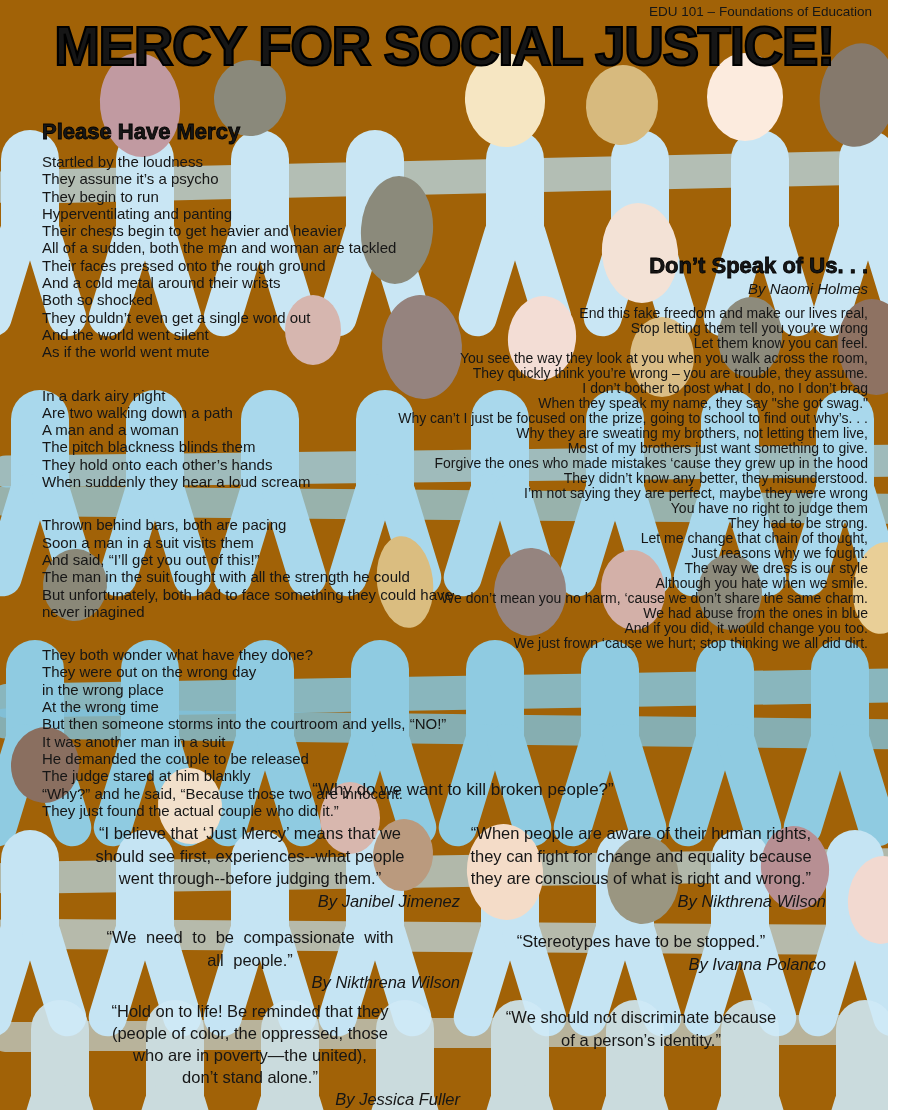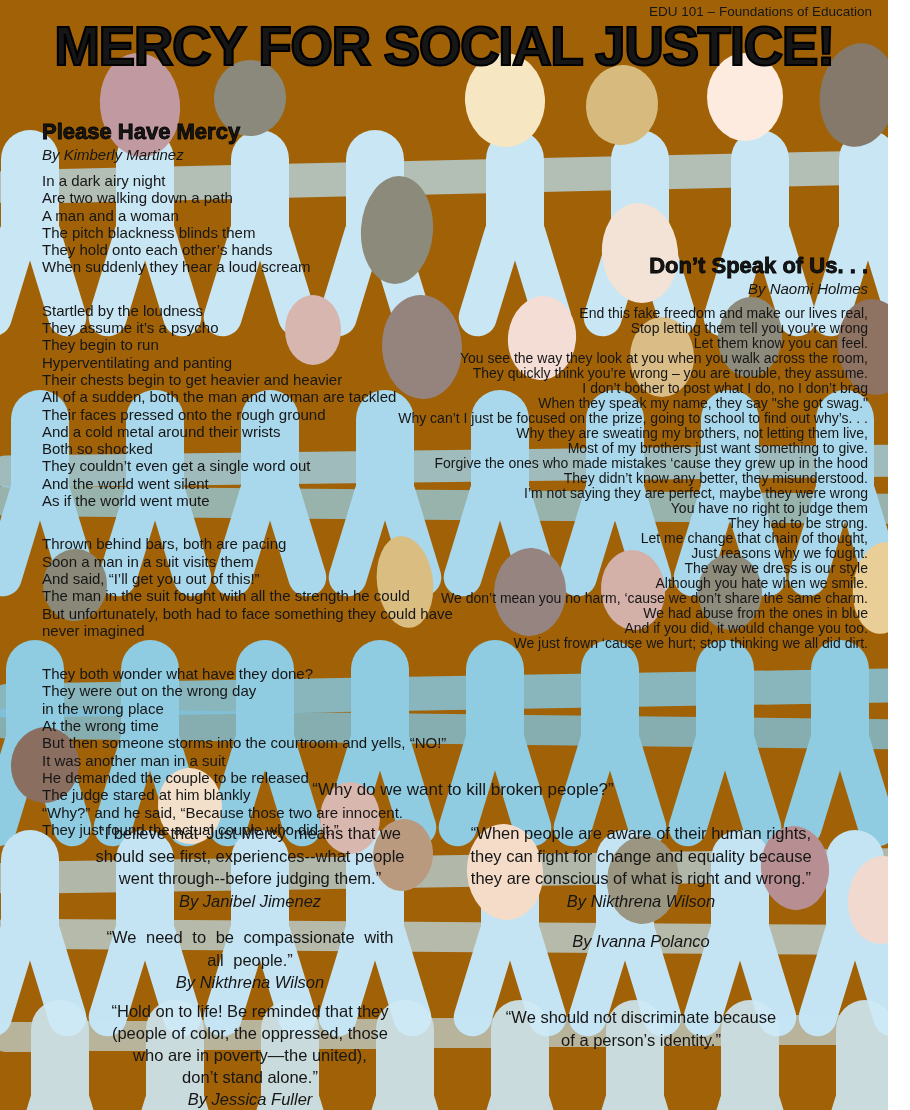--- a/index.html
+++ b/index.html
@@ -18,21 +18,21 @@
   .poem-left{left:42px;top:120px;width:430px;text-align:left;}
   .poem-right{right:20px;top:254px;width:610px;text-align:right;}
   .poem-title{font-size:22px;font-weight:bold;-webkit-text-stroke:0.8px #000;line-height:24px;}
   .byline{font-style:italic;font-size:15px;line-height:17px;margin-top:2px;}
   .stanza{white-space:pre-line;font-size:15px;line-height:17.3px;margin-top:9px;}
   .stanza + .stanza{margin-top:26px;}
   .pbody{white-space:pre-line;font-size:14px;line-height:15px;margin-top:9px;}
   .center-quote{top:780px;left:8px;width:910px;text-align:center;font-size:17px;}
   .quote{position:absolute;z-index:2;text-align:center;font-size:16.5px;line-height:22.5px;}
   .qtext{white-space:pre-line;}
-  .qauthor{font-style:italic;}
+  .qauthor{font-style:italic;text-align:right;}
   .wide .qtext{word-spacing:5px;}
   .ql{left:40px;width:420px;}
   .qr{left:456px;width:370px;}
   .q-l1{top:822px;}
   .q-l2{top:926px;}
   .q-l3{top:1000px;line-height:22px;}
   .q-r1{top:822px;}
   .q-r2{top:930px;}
   .q-r3{top:1006px;}
 </style>
@@ -148,39 +148,38 @@
       <use href="#person" transform="translate(750,1000)"></use>
       <use href="#person" transform="translate(865,1000)"></use>
     </g>
   </svg>
 
   <div class="layer course">EDU 101 – Foundations of Education</div>
   <div class="layer title">MERCY FOR SOCIAL JUSTICE!</div>
 
   <div class="layer poem-left">
     <div class="poem-title">Please Have Mercy</div>
-    <div class="byline">By Kimberly Martinez</div>
-    <div class="stanza">In a dark airy night
-Are two walking down a path
-A man and a woman
-The pitch blackness blinds them
-They hold onto each other’s hands
-When suddenly they hear a loud scream</div>
     <div class="stanza">Startled by the loudness
 They assume it’s a psycho
 They begin to run
 Hyperventilating and panting
 Their chests begin to get heavier and heavier
 All of a sudden, both the man and woman are tackled
 Their faces pressed onto the rough ground
 And a cold metal around their wrists
 Both so shocked
 They couldn’t even get a single word out
 And the world went silent
 As if the world went mute</div>
+    <div class="stanza">In a dark airy night
+Are two walking down a path
+A man and a woman
+The pitch blackness blinds them
+They hold onto each other’s hands
+When suddenly they hear a loud scream</div>
     <div class="stanza">Thrown behind bars, both are pacing
 Soon a man in a suit visits them
 And said, “I’ll get you out of this!”
 The man in the suit fought with all the strength he could
 But unfortunately, both had to face something they could have
 never imagined</div>
     <div class="stanza">They both wonder what have they done?
 They were out on the wrong day
 in the wrong place
 At the wrong time
@@ -241,20 +240,21 @@
     <div class="qauthor">By Jessica Fuller</div>
   </div>
 
   <div class="quote qr q-r1">
     <div class="qtext">“When people are aware of their human rights,
 they can fight for change and equality because
 they are conscious of what is right and wrong.”</div>
     <div class="qauthor">By Nikthrena Wilson</div>
   </div>
   <div class="quote qr q-r2">
+    <div class="qtext">“Stereotypes have to be stopped.”</div>
     <div class="qauthor">By Ivanna Polanco</div>
   </div>
   <div class="quote qr q-r3">
     <div class="qtext">“We should not discriminate because
 of a person’s identity.”</div>
   </div>
 
 </div>
 
 </body></html>

